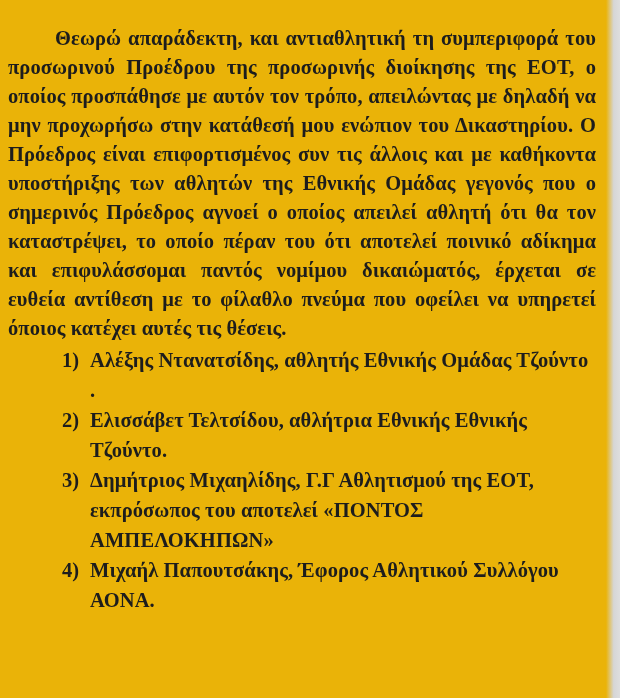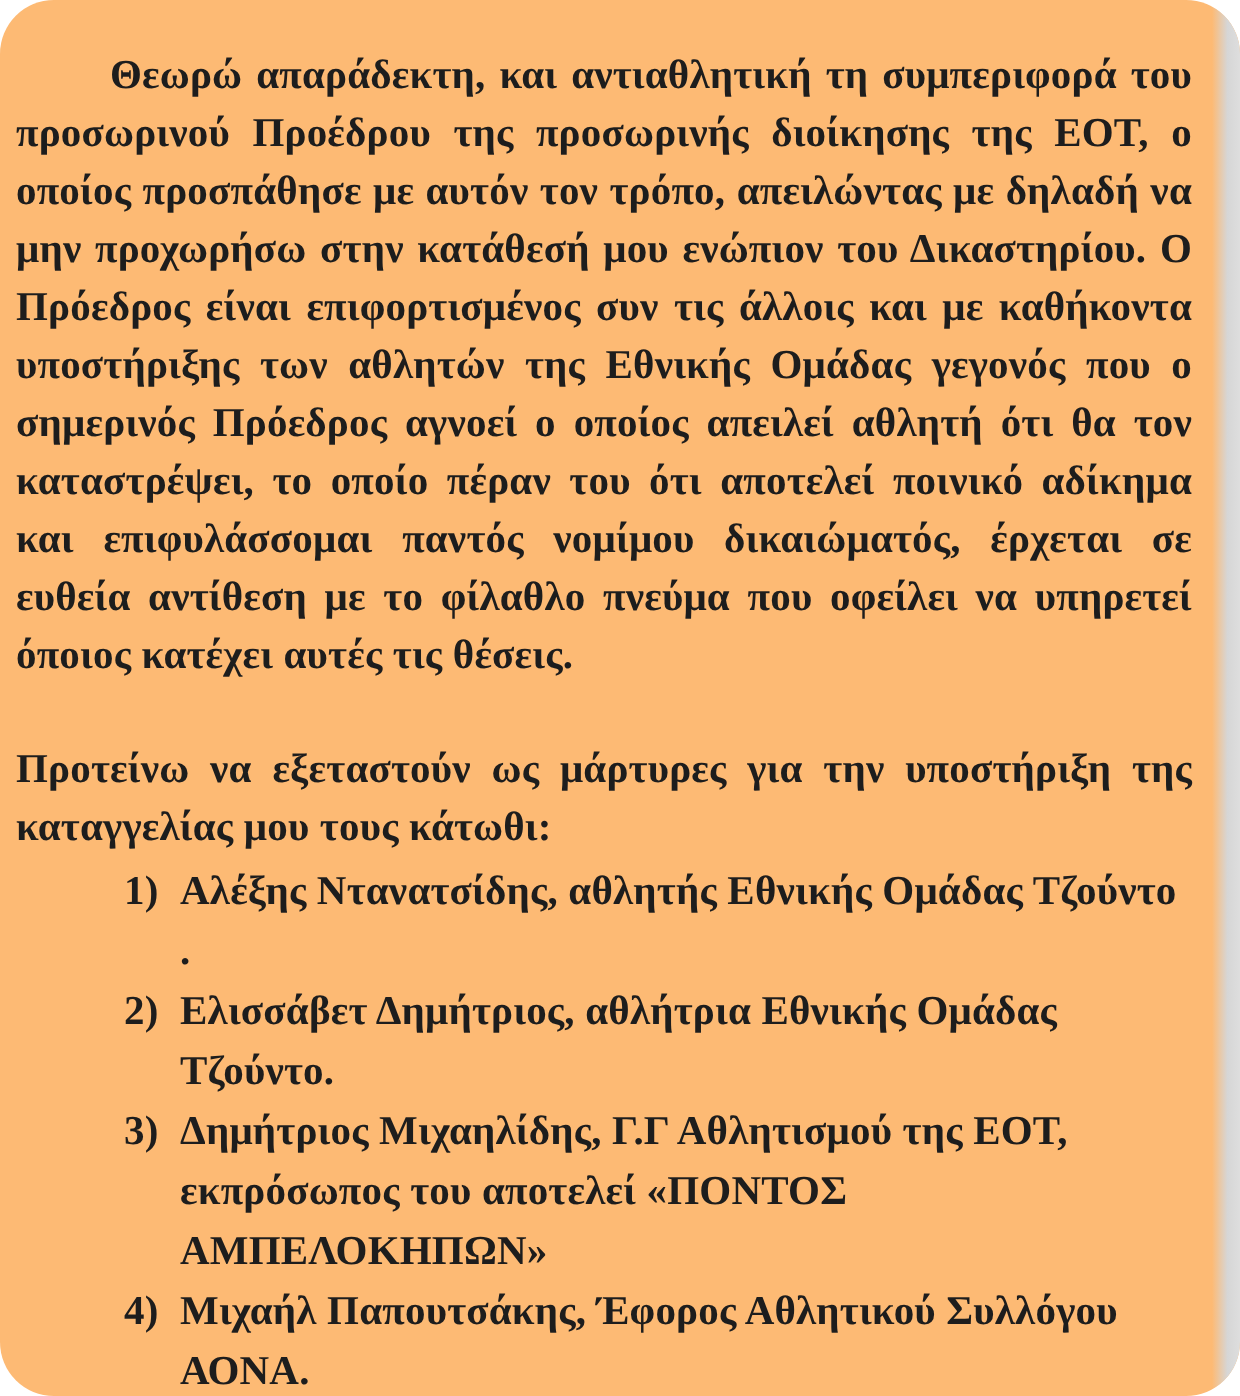--- a/index.html
+++ b/index.html
@@ -4,25 +4,24 @@
 <style>
   html, body { margin: 0; padding: 0; }
   body {
     width: 620px; height: 698px;
     background: #ffffff;
     font-family: "Liberation Serif", "DejaVu Serif", serif;
   }
   .page {
     position: relative;
     width: 620px; height: 698px;
-    background: #fdba74;
+    background: #eab308;
     overflow: hidden;
     color: #1d1d1d;
     font-weight: 700;
-    border-radius: 27px;
   }
   
   .scan-band {
     position: absolute;
     top: 0; right: 0;
     width: 14px; height: 100%;
     background: linear-gradient(to right, rgba(200,200,200,0) 0%, #d6d6d6 55%, #dedede 100%);
   }
   .content {
     position: absolute;
@@ -55,30 +54,29 @@
 <body>
 
 <div class="page">
 
   <div class="scan-band"></div>
 
   <div class="content">
 
     <p class="para-main">Θεωρώ απαράδεκτη, και αντιαθλητική τη συμπεριφορά του προσωρινού Προέδρου της προσωρινής διοίκησης της ΕΟΤ, ο οποίος προσπάθησε με αυτόν τον τρόπο, απειλώντας με δηλαδή να μην προχωρήσω στην κατάθεσή μου ενώπιον του Δικαστηρίου. Ο Πρόεδρος είναι επιφορτισμένος συν τις άλλοις και με καθήκοντα υποστήριξης των αθλητών της Εθνικής Ομάδας γεγονός που ο σημερινός Πρόεδρος αγνοεί ο οποίος απειλεί αθλητή ότι θα τον καταστρέψει, το οποίο πέραν του ότι αποτελεί ποινικό αδίκημα και επιφυλάσσομαι παντός νομίμου δικαιώματός, έρχεται σε ευθεία αντίθεση με το φίλαθλο πνεύμα που οφείλει να υπηρετεί όποιος κατέχει αυτές τις θέσεις.</p>
 
-    <p class="para-intro">Προτείνω να εξεταστούν ως μάρτυρες για την υποστήριξη της καταγγελίας μου τους κάτωθι:</p>
 
     <ul class="witness-list">
       <li class="witness-row">
         <span class="witness-num">1)</span>
         <span class="witness-text">Αλέξης Ντανατσίδης, αθλητής Εθνικής Ομάδας Τζούντο .</span>
       </li>
       <li class="witness-row">
         <span class="witness-num">2)</span>
-        <span class="witness-text">Ελισσάβετ Δημήτριος, αθλήτρια Εθνικής Ομάδας Τζούντο.</span>
+        <span class="witness-text">Ελισσάβετ Τελτσίδου, αθλήτρια Εθνικής Εθνικής Τζούντο.</span>
       </li>
       <li class="witness-row">
         <span class="witness-num">3)</span>
         <span class="witness-text">Δημήτριος Μιχαηλίδης, Γ.Γ Αθλητισμού της ΕΟΤ, εκπρόσωπος του αποτελεί «ΠΟΝΤΟΣ ΑΜΠΕΛΟΚΗΠΩΝ»</span>
       </li>
       <li class="witness-row">
         <span class="witness-num">4)</span>
         <span class="witness-text">Μιχαήλ Παπουτσάκης, Έφορος Αθλητικού Συλλόγου ΑΟΝΑ.</span>
       </li>
     </ul>

